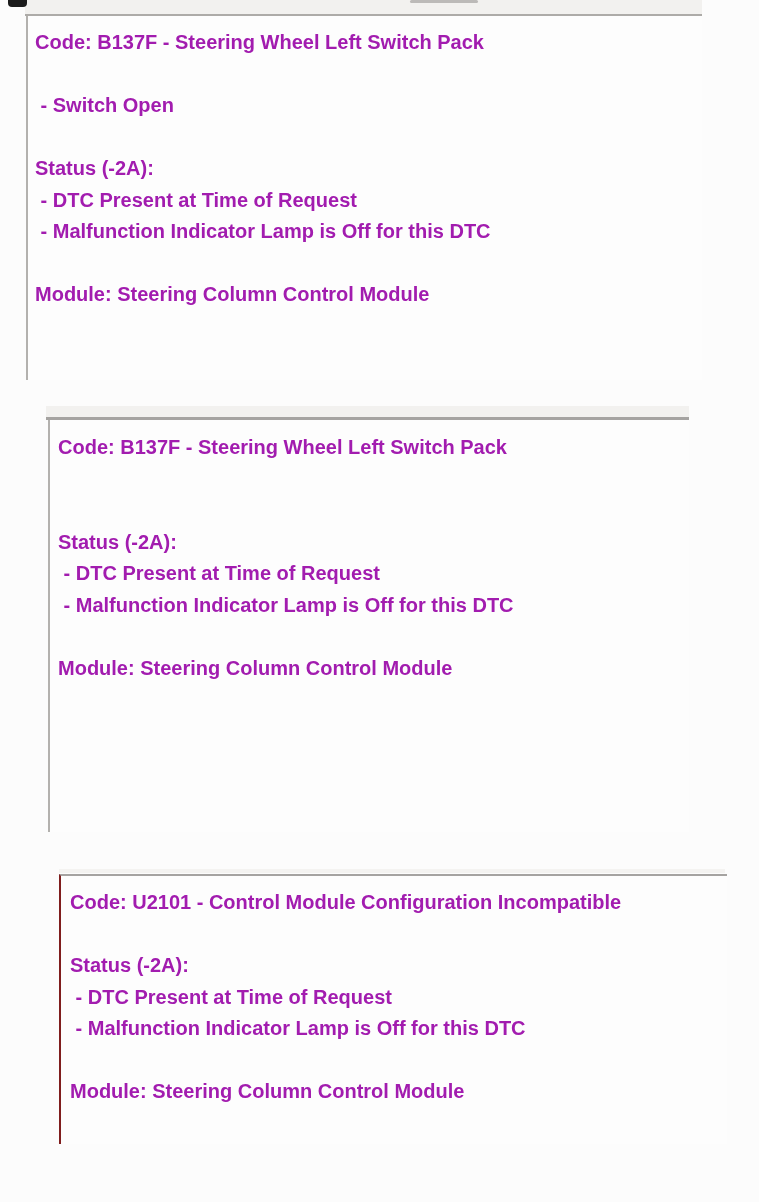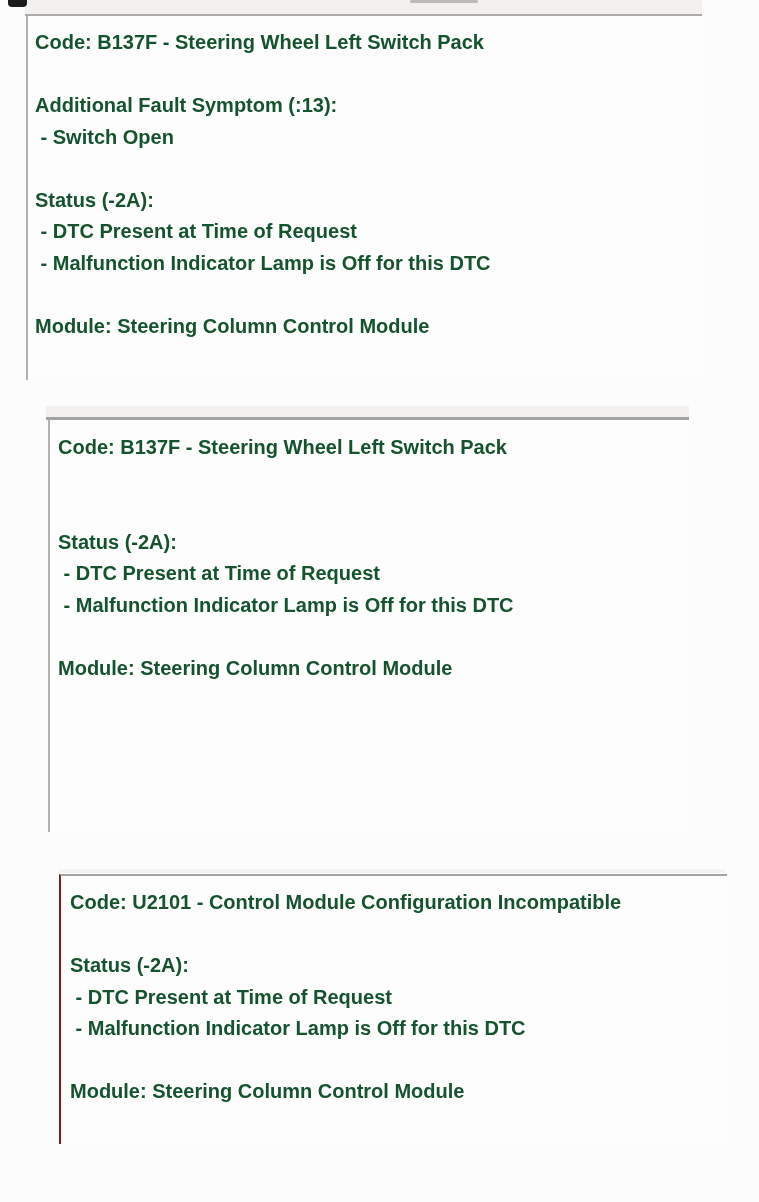--- a/index.html
+++ b/index.html
@@ -41,21 +41,21 @@
     top: 0;
     width: 68px;
     height: 3px;
     background: #8f8d8b;
     opacity: 0.55;
     border-radius: 2px;
   }
   .panel {
     position: absolute;
     background: #fdfdfd;
-    color: #14532d;
+    color: #a21caf;
     font-weight: bold;
     font-size: 20px;
     line-height: 31.5px;
   }
   .line {
     white-space: pre;
     min-height: 31.5px;
   }
   .panel-1 {
     left: 26px;
@@ -110,21 +110,20 @@
 <div class="screen">
 
   <div class="top-remnant">
     <div class="dark-mark"></div>
     <div class="smudge"></div>
   </div>
 
   <section class="panel panel-1">
     <div class="line">Code: B137F - Steering Wheel Left Switch Pack</div>
     <div class="line"></div>
-    <div class="line">Additional Fault Symptom (:13):</div>
     <div class="line"> - Switch Open</div>
     <div class="line"></div>
     <div class="line">Status (-2A):</div>
     <div class="line"> - DTC Present at Time of Request</div>
     <div class="line"> - Malfunction Indicator Lamp is Off for this DTC</div>
     <div class="line"></div>
     <div class="line">Module: Steering Column Control Module</div>
   </section>
 
   <div class="strip-2"></div>

